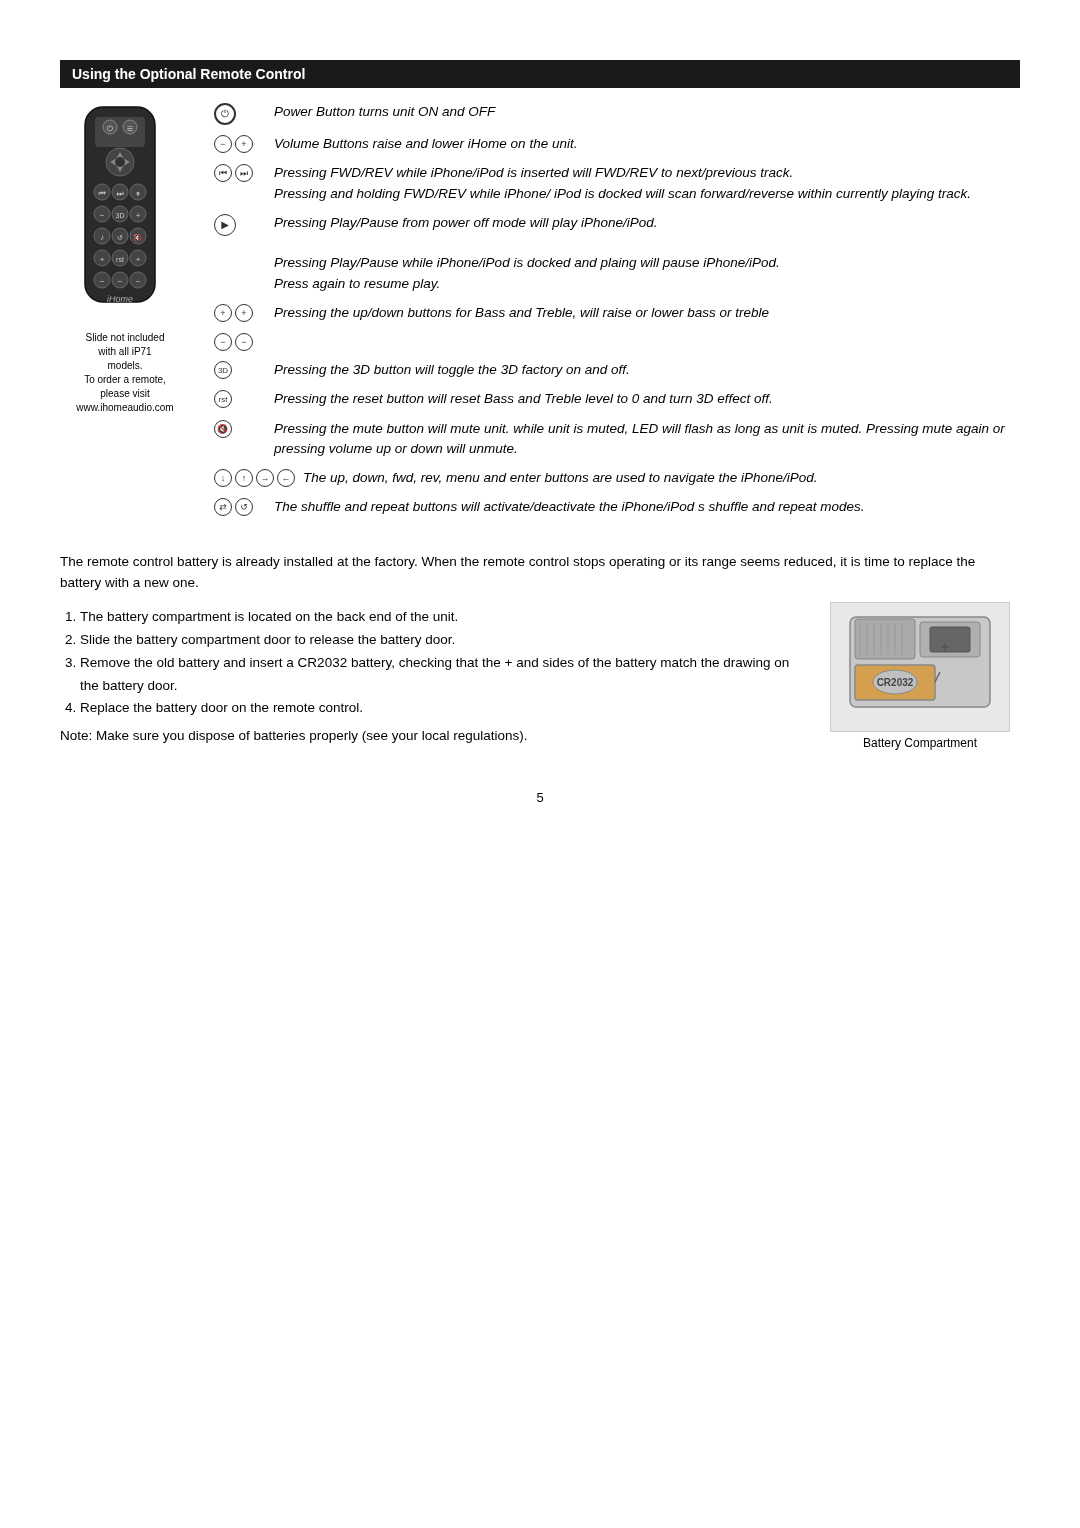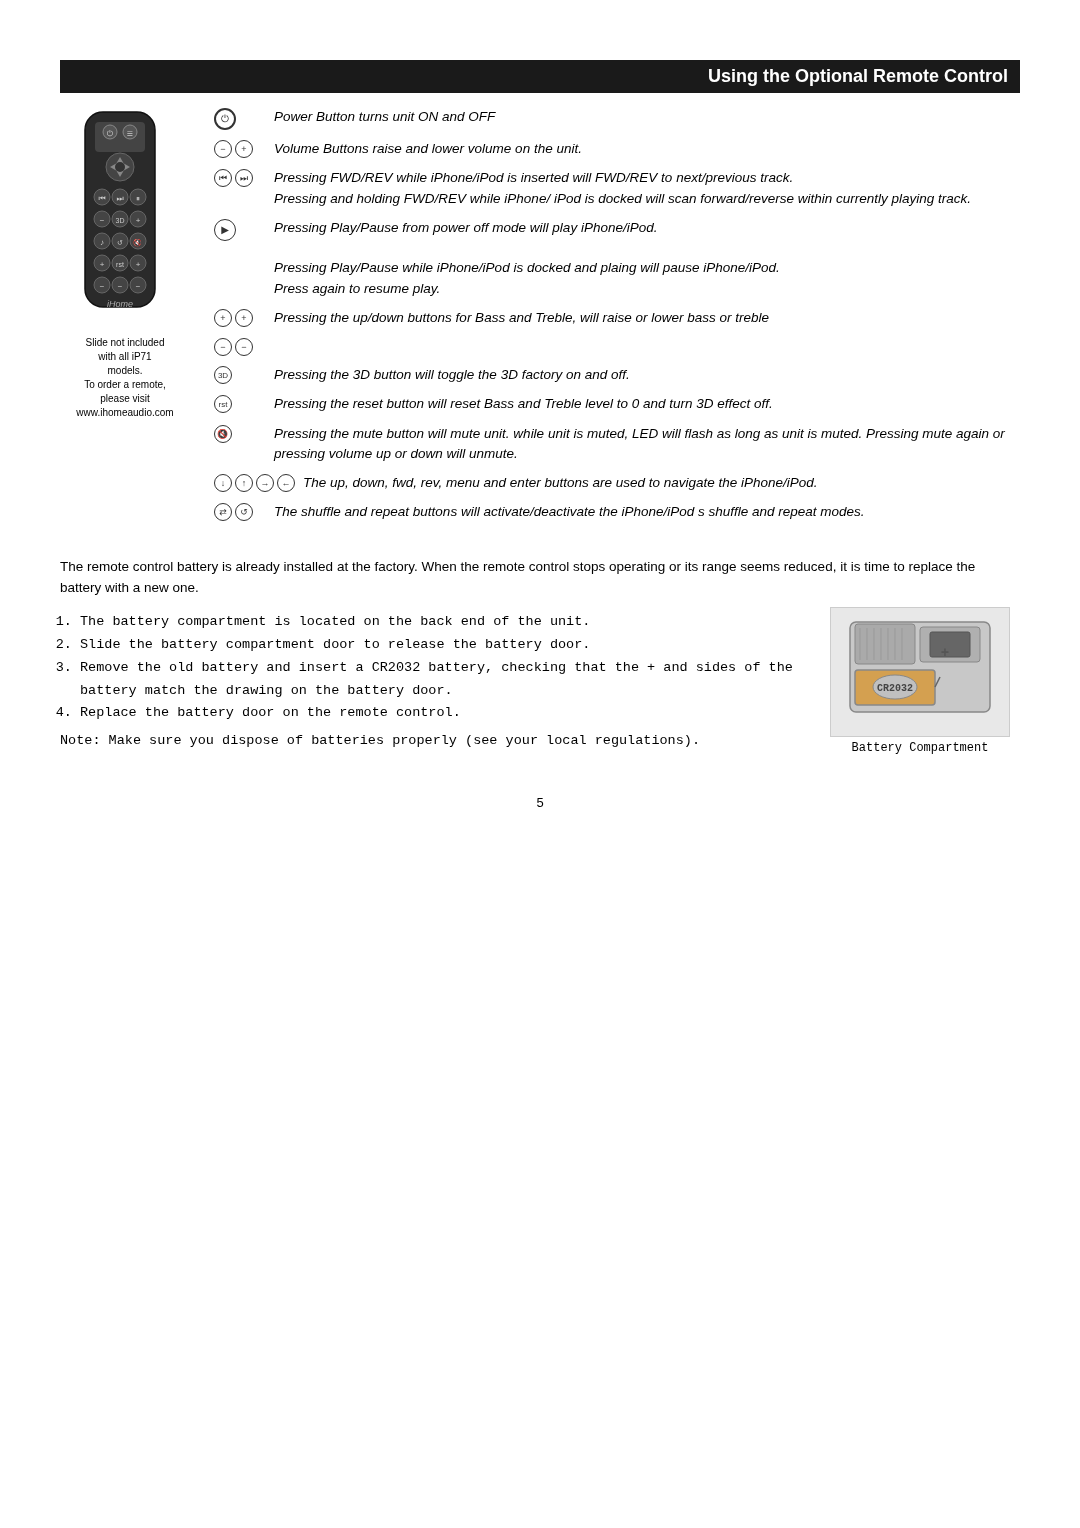--- a/index.html
+++ b/index.html
@@ -10,22 +10,22 @@
       font-family: Arial, Helvetica, sans-serif;
       font-size: 13.5px;
       color: #000;
       padding: 60px 60px 60px 60px;
     }
 
     .section-header {
       background: #1a1a1a;
       color: #fff;
       font-weight: bold;
-      font-size: 18px;
-      text-align: right;
+      font-size: 14px;
+      text-align: left;
       padding: 6px 12px;
       margin-bottom: 14px;
     }
 
     .remote-section {
       display: flex;
       gap: 24px;
       margin-bottom: 24px;
     }
 
@@ -104,21 +104,20 @@
     }
 
     .battery-intro {
       margin-bottom: 8px;
       line-height: 1.6;
     }
 
     .battery-content {
       display: flex;
       gap: 20px;
-      font-family: Liberation Mono, monospace;
     }
 
     .battery-steps {
       flex: 1;
     }
 
     .battery-steps ol {
       margin-left: 20px;
       margin-top: 4px;
       line-height: 1.7;
@@ -250,21 +249,21 @@
           <span class="btn-icon btn-icon-power">⏻</span>
         </div>
         <div class="instruction-text">Power Button turns unit ON and OFF</div>
       </div>
 
       <div class="instruction-row">
         <div class="icon-cell">
           <span class="btn-icon btn-icon-sm">−</span>
           <span class="btn-icon btn-icon-sm">+</span>
         </div>
-        <div class="instruction-text">Volume Buttons raise and lower volume on the unit.</div>
+        <div class="instruction-text">Volume Buttons raise and lower iHome on the unit.</div>
       </div>
 
       <div class="instruction-row">
         <div class="icon-cell">
           <span class="btn-icon btn-icon-sm">⏮</span>
           <span class="btn-icon btn-icon-sm">⏭</span>
         </div>
         <div class="instruction-text">Pressing FWD/REV while iPhone/iPod is inserted will FWD/REV to next/previous track.<br>Pressing and holding FWD/REV while iPhone/ iPod is docked will scan forward/reverse within currently playing track.</div>
       </div>
 

